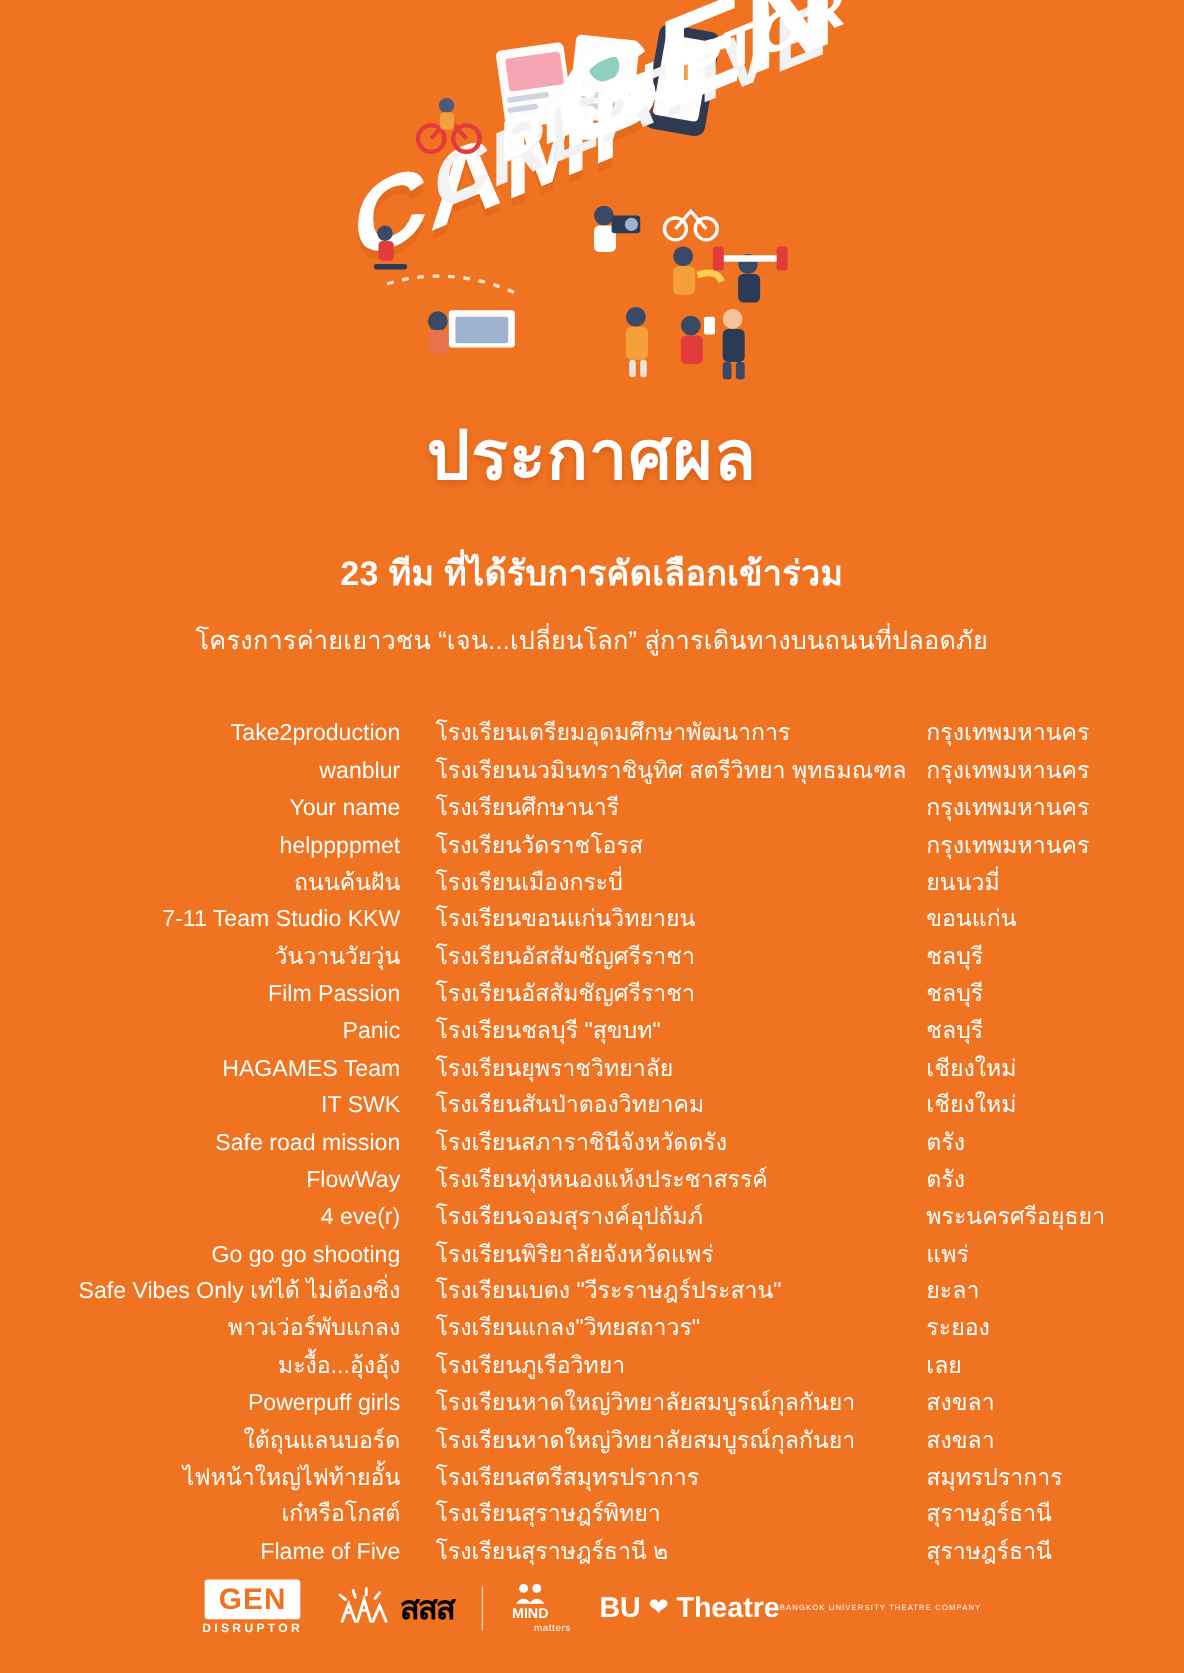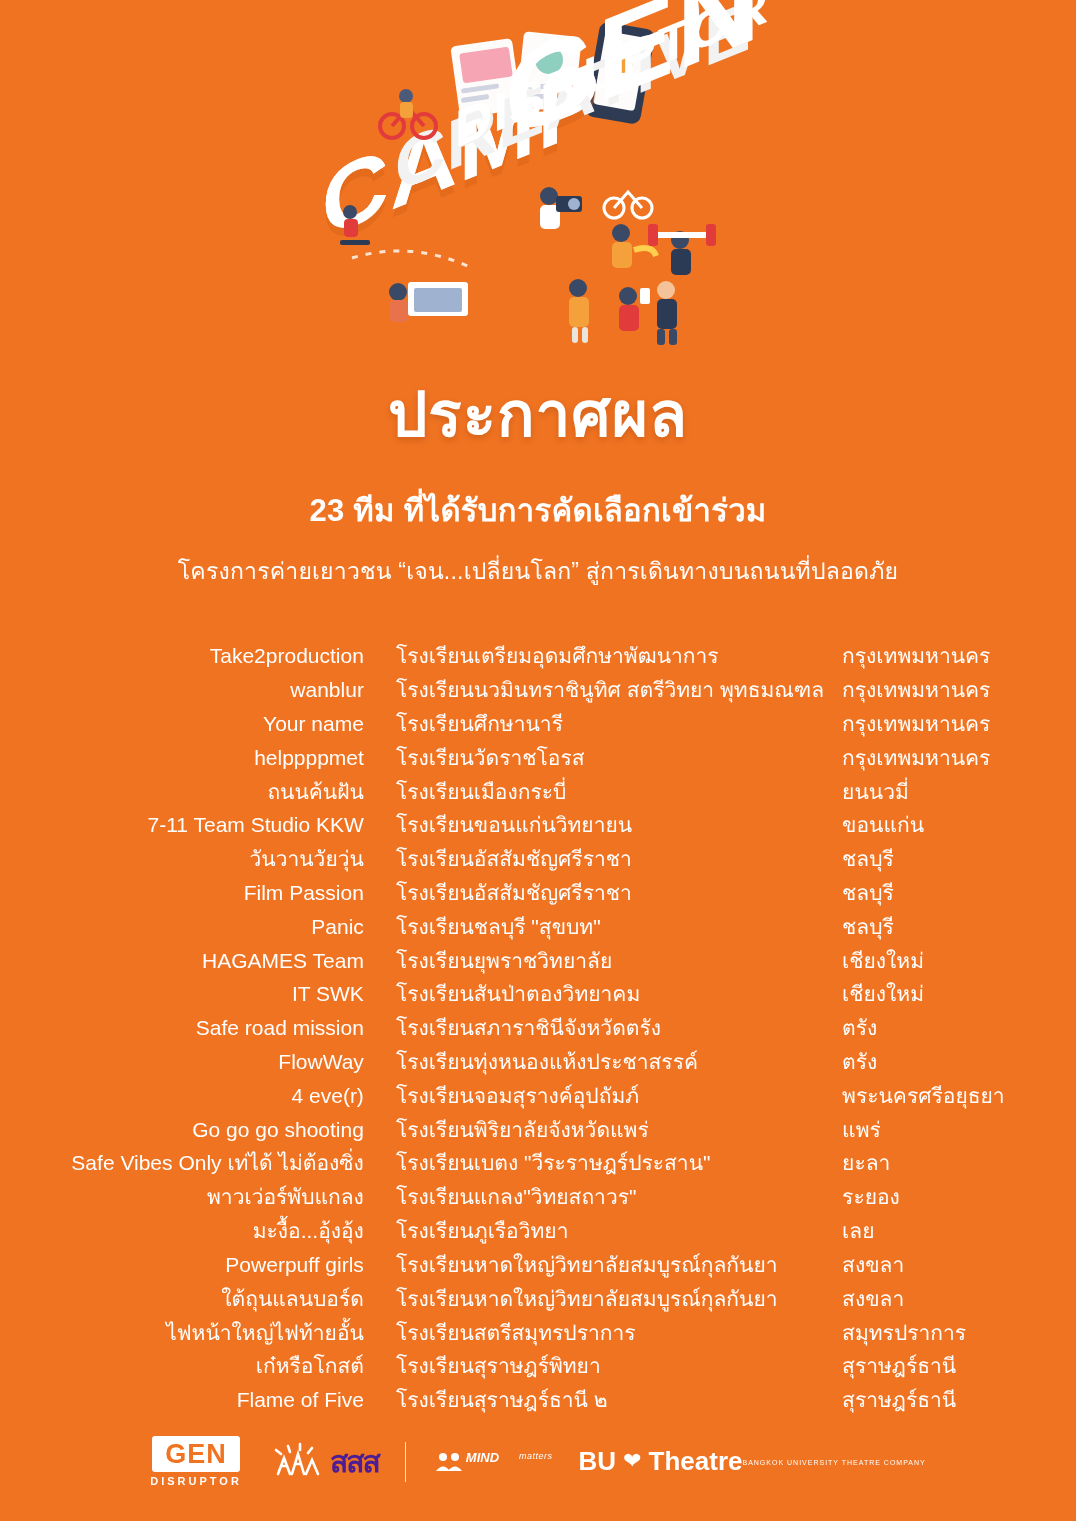--- a/index.html
+++ b/index.html
@@ -35,21 +35,21 @@
   .main-title {
     font-size: 62px;
     font-weight: bold;
     letter-spacing: 1px;
     line-height: 1.15;
     text-shadow: 0 3px 6px rgba(120,45,0,0.25);
   }
   .sub-title {
     font-size: 31px;
     font-weight: bold;
-    margin-top: 35px;
+    margin-top: 46px;
     letter-spacing: 0.3px;
   }
   .sub-title-2 {
     font-size: 23px;
     font-weight: normal;
     margin-top: 18px;
     letter-spacing: 0.2px;
   }
 
   
@@ -116,35 +116,34 @@
     font-weight: bold;
   }
   .logo-sss {
     display: flex;
     align-items: center;
     gap: 10px;
   }
   .sss-mark {
     font-size: 30px;
     font-weight: bold;
-    color: #4c1d95;
+    color: #000000;
     letter-spacing: -2px;
   }
   .divider-v {
     width: 1px;
     height: 40px;
     background: rgba(255,255,255,0.8);
   }
   .logo-mind {
     display: flex;
-    flex-direction: row;
+    flex-direction: column;
     font-size: 13px;
     line-height: 1.15;
     font-weight: bold;
-    font-style: italic;
   }
   .logo-mind small { font-size: 9px; font-weight: normal; letter-spacing: 0.5px; padding-left: 20px;}
   .logo-bu {
     display: flex;
     flex-direction: row;
     align-items: center;
     line-height: 1.1;
   }
   .logo-bu-row {
     display: flex;

